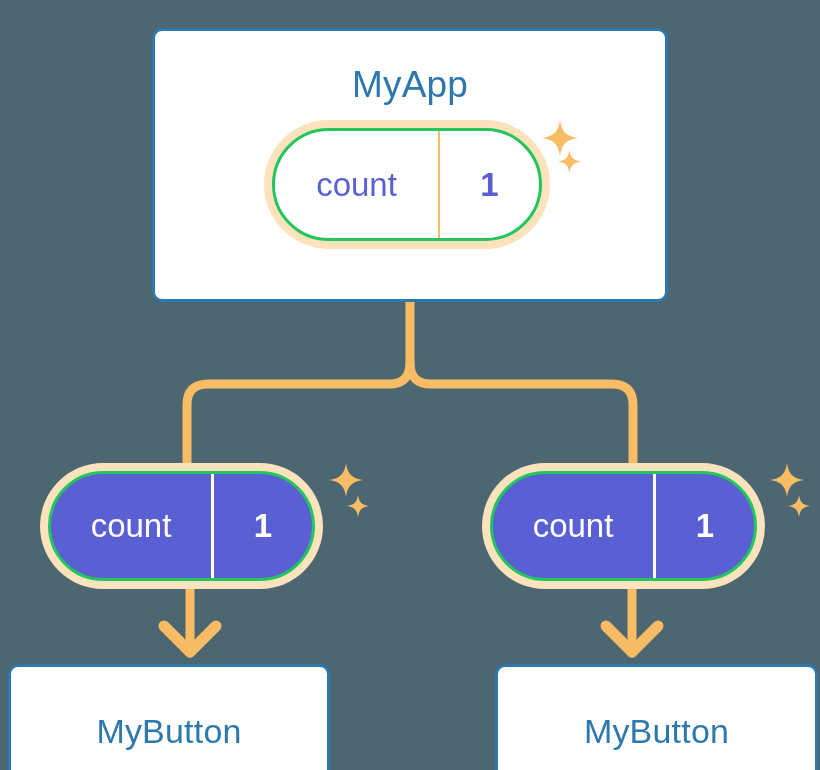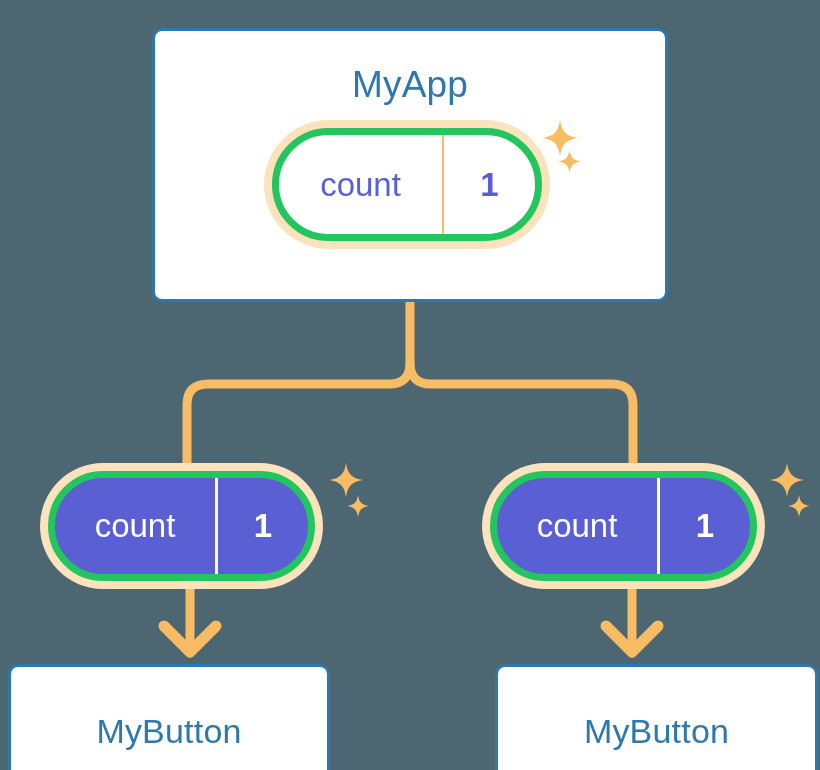--- a/index.html
+++ b/index.html
@@ -80,21 +80,21 @@
     position: absolute;
     z-index: 4;
   }
   .pill {
     position: relative;
     box-sizing: border-box;
     border-radius: 999px;
     display: flex;
     align-items: stretch;
     
-    border: 7px solid #22c55e;
+    border: 3px solid #22c55e;
     box-shadow: 0 0 0 8px #fde3bd;
   }
   .pill-cell {
     display: flex;
     align-items: center;
     justify-content: center;
     box-sizing: border-box;
   }
   .pill-key {
     flex: 0 0 auto;

